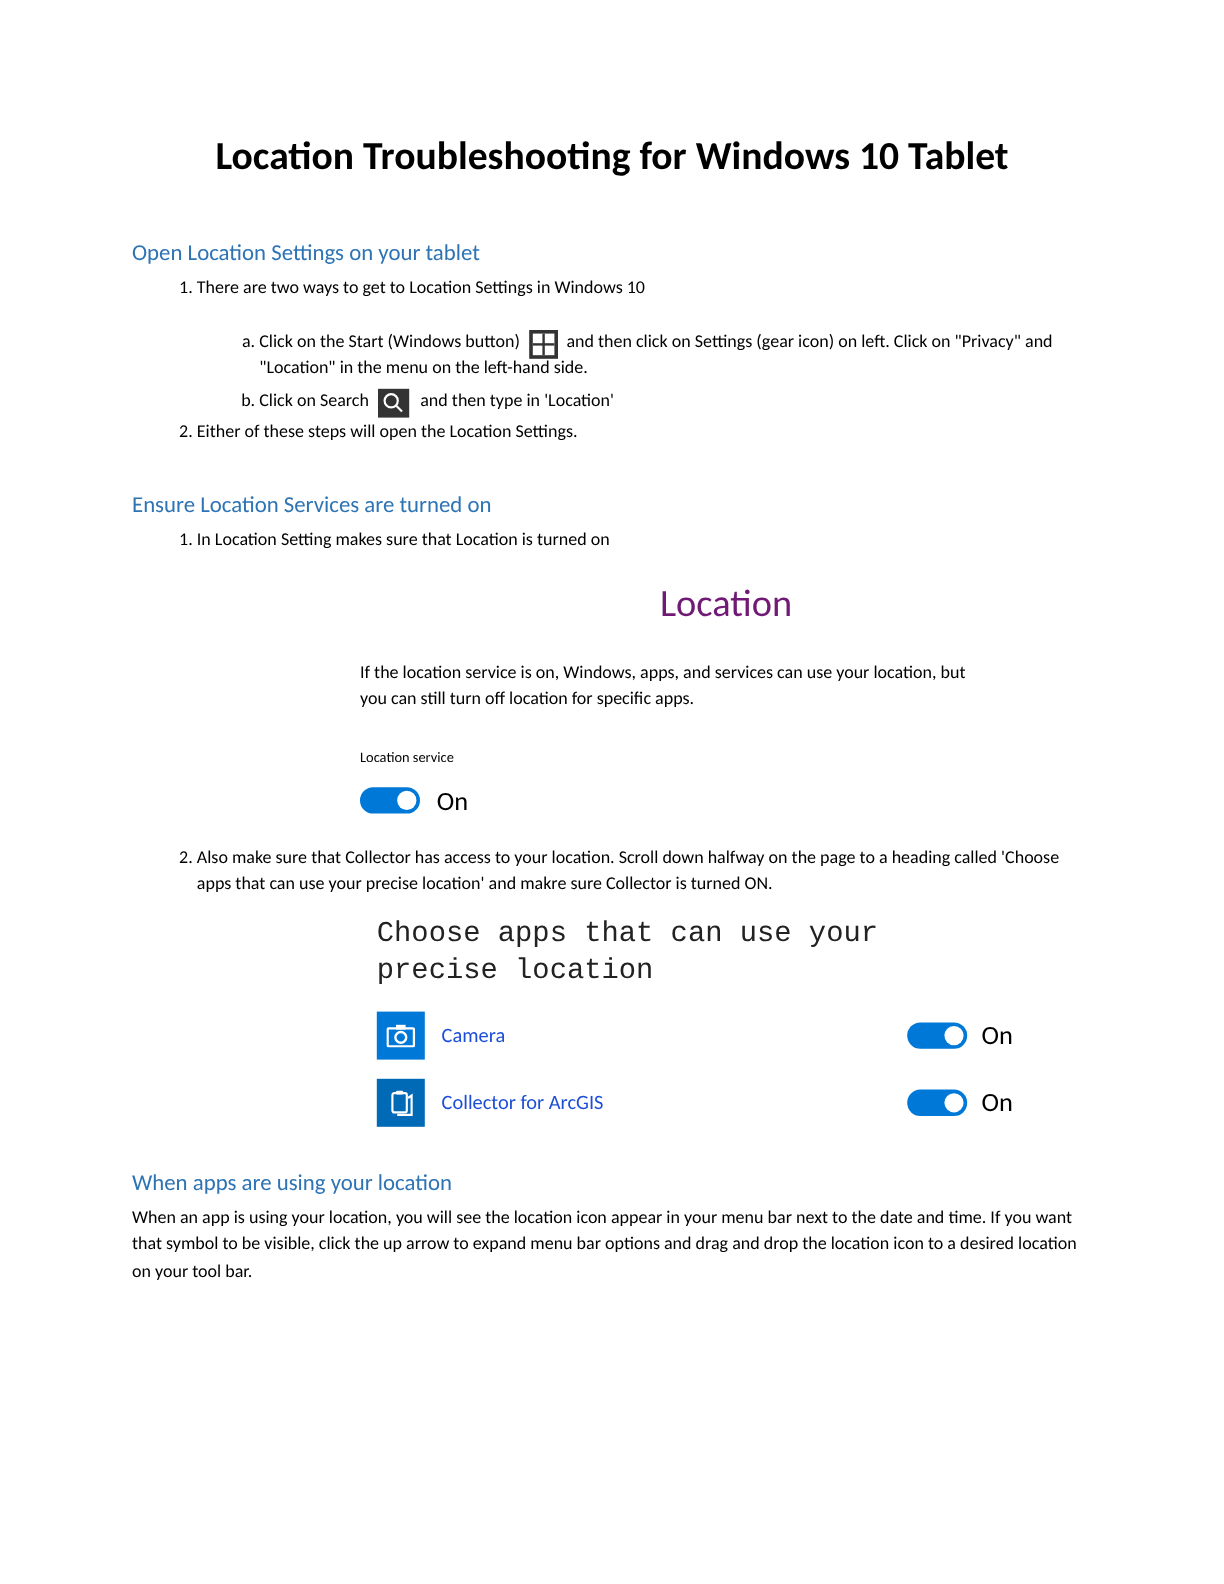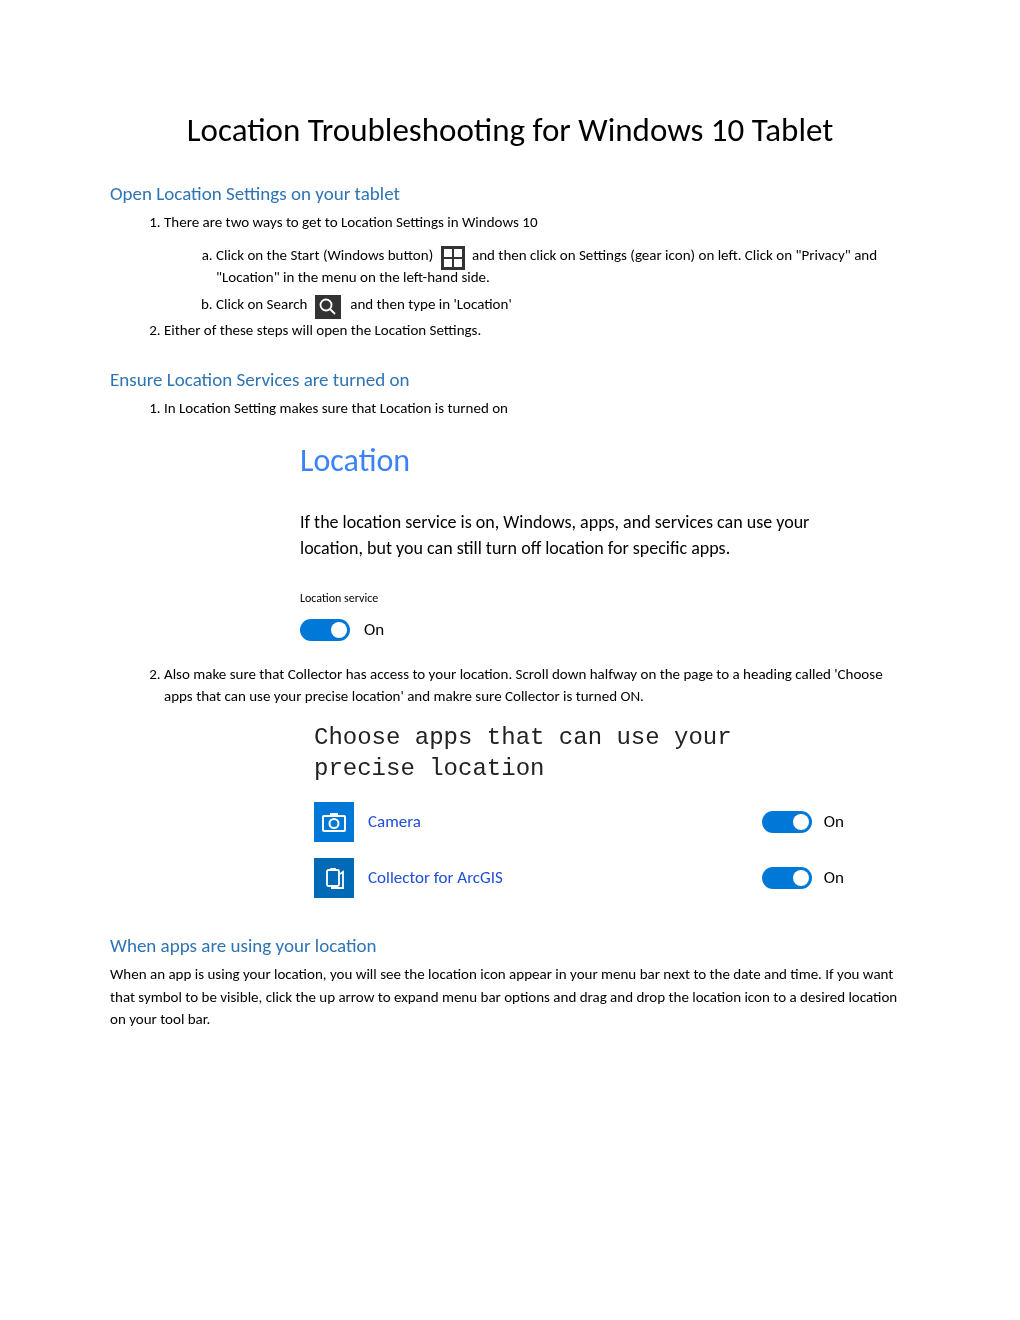--- a/index.html
+++ b/index.html
@@ -7,41 +7,41 @@
       font-family: Calibri, "Segoe UI", Arial, sans-serif;
       background: #fff;
       width: 1020px;
       height: 1320px;
       color: #000;
       padding: 110px 110px 60px 110px;
     }
     .title {
       text-align: center;
       font-size: 33px;
-      font-weight: 400;
+      font-weight: 700;
       color: #000;
-      margin-bottom: 32px;
+      margin-bottom: 50px;
     }
     .section-heading {
       color: #2e74b5;
       font-size: 19px;
       font-weight: 400;
       margin-top: 8px;
       margin-bottom: 6px;
     }
     .ol-1 {
       list-style: decimal;
       padding-left: 54px;
       font-size: 15px;
       line-height: 1.5;
     }
     .ol-2 {
       list-style: lower-alpha;
       padding-left: 52px;
-      margin-top: 10px;
+      margin-top: 22px;
     }
     .ol-1 > li, .ol-2 > li {
       margin-bottom: 4px;
     }
     .inline-icon {
       display: inline-block;
       vertical-align: middle;
       width: 24px;
       height: 24px;
       background: #333;
@@ -76,25 +76,26 @@
       top: 2px; left: 3px;
     }
     .settings-panel {
       margin-left: 136px;
       margin-top: 18px;
       margin-bottom: 20px;
     }
     .loc-heading {
       font-size: 32px;
       font-weight: 300;
-      color: #3b82f6;
+      color: #701a75;
       margin-bottom: 24px;
+      text-align: center;
     }
     .loc-desc {
-      font-size: 18px;
+      font-size: 15px;
       font-weight: 400;
       color: #000;
       line-height: 1.45;
       max-width: 520px;
       margin-bottom: 28px;
     }
     .loc-sub {
       font-size: 12px;
       font-weight: 400;
       margin-bottom: 10px;
@@ -115,21 +116,21 @@
       content: "";
       position: absolute;
       right: 3px;
       top: 3px;
       width: 16px;
       height: 16px;
       background: #fff;
       border-radius: 50%;
     }
     .toggle-label {
-      font-size: 17px;
+      font-size: 22px;
     }
     .apps-panel {
       margin-left: 150px;
       margin-top: 14px;
       width: 530px;
     }
     .apps-heading {
       font-size: 24px;
       font-weight: 400;
       color: #222;
@@ -161,21 +162,21 @@
     .app-toggle-wrap {
       display: flex;
       align-items: center;
       gap: 12px;
     }
     .body-text {
       font-size: 15px;
       line-height: 1.5;
       margin-top: 6px;
     }
-    .section-gap-lg { margin-top: 26px; }
+    .section-gap-lg { margin-top: 38px; }
     .section-gap-xl { margin-top: 36px; }
   </style>
 </head>
 <body>
 
 <h1 class="title">Location Troubleshooting for Windows 10 Tablet</h1>
 
 <h2 class="section-heading">Open Location Settings on your tablet</h2>
 <ol class="ol-1">
   <li>

